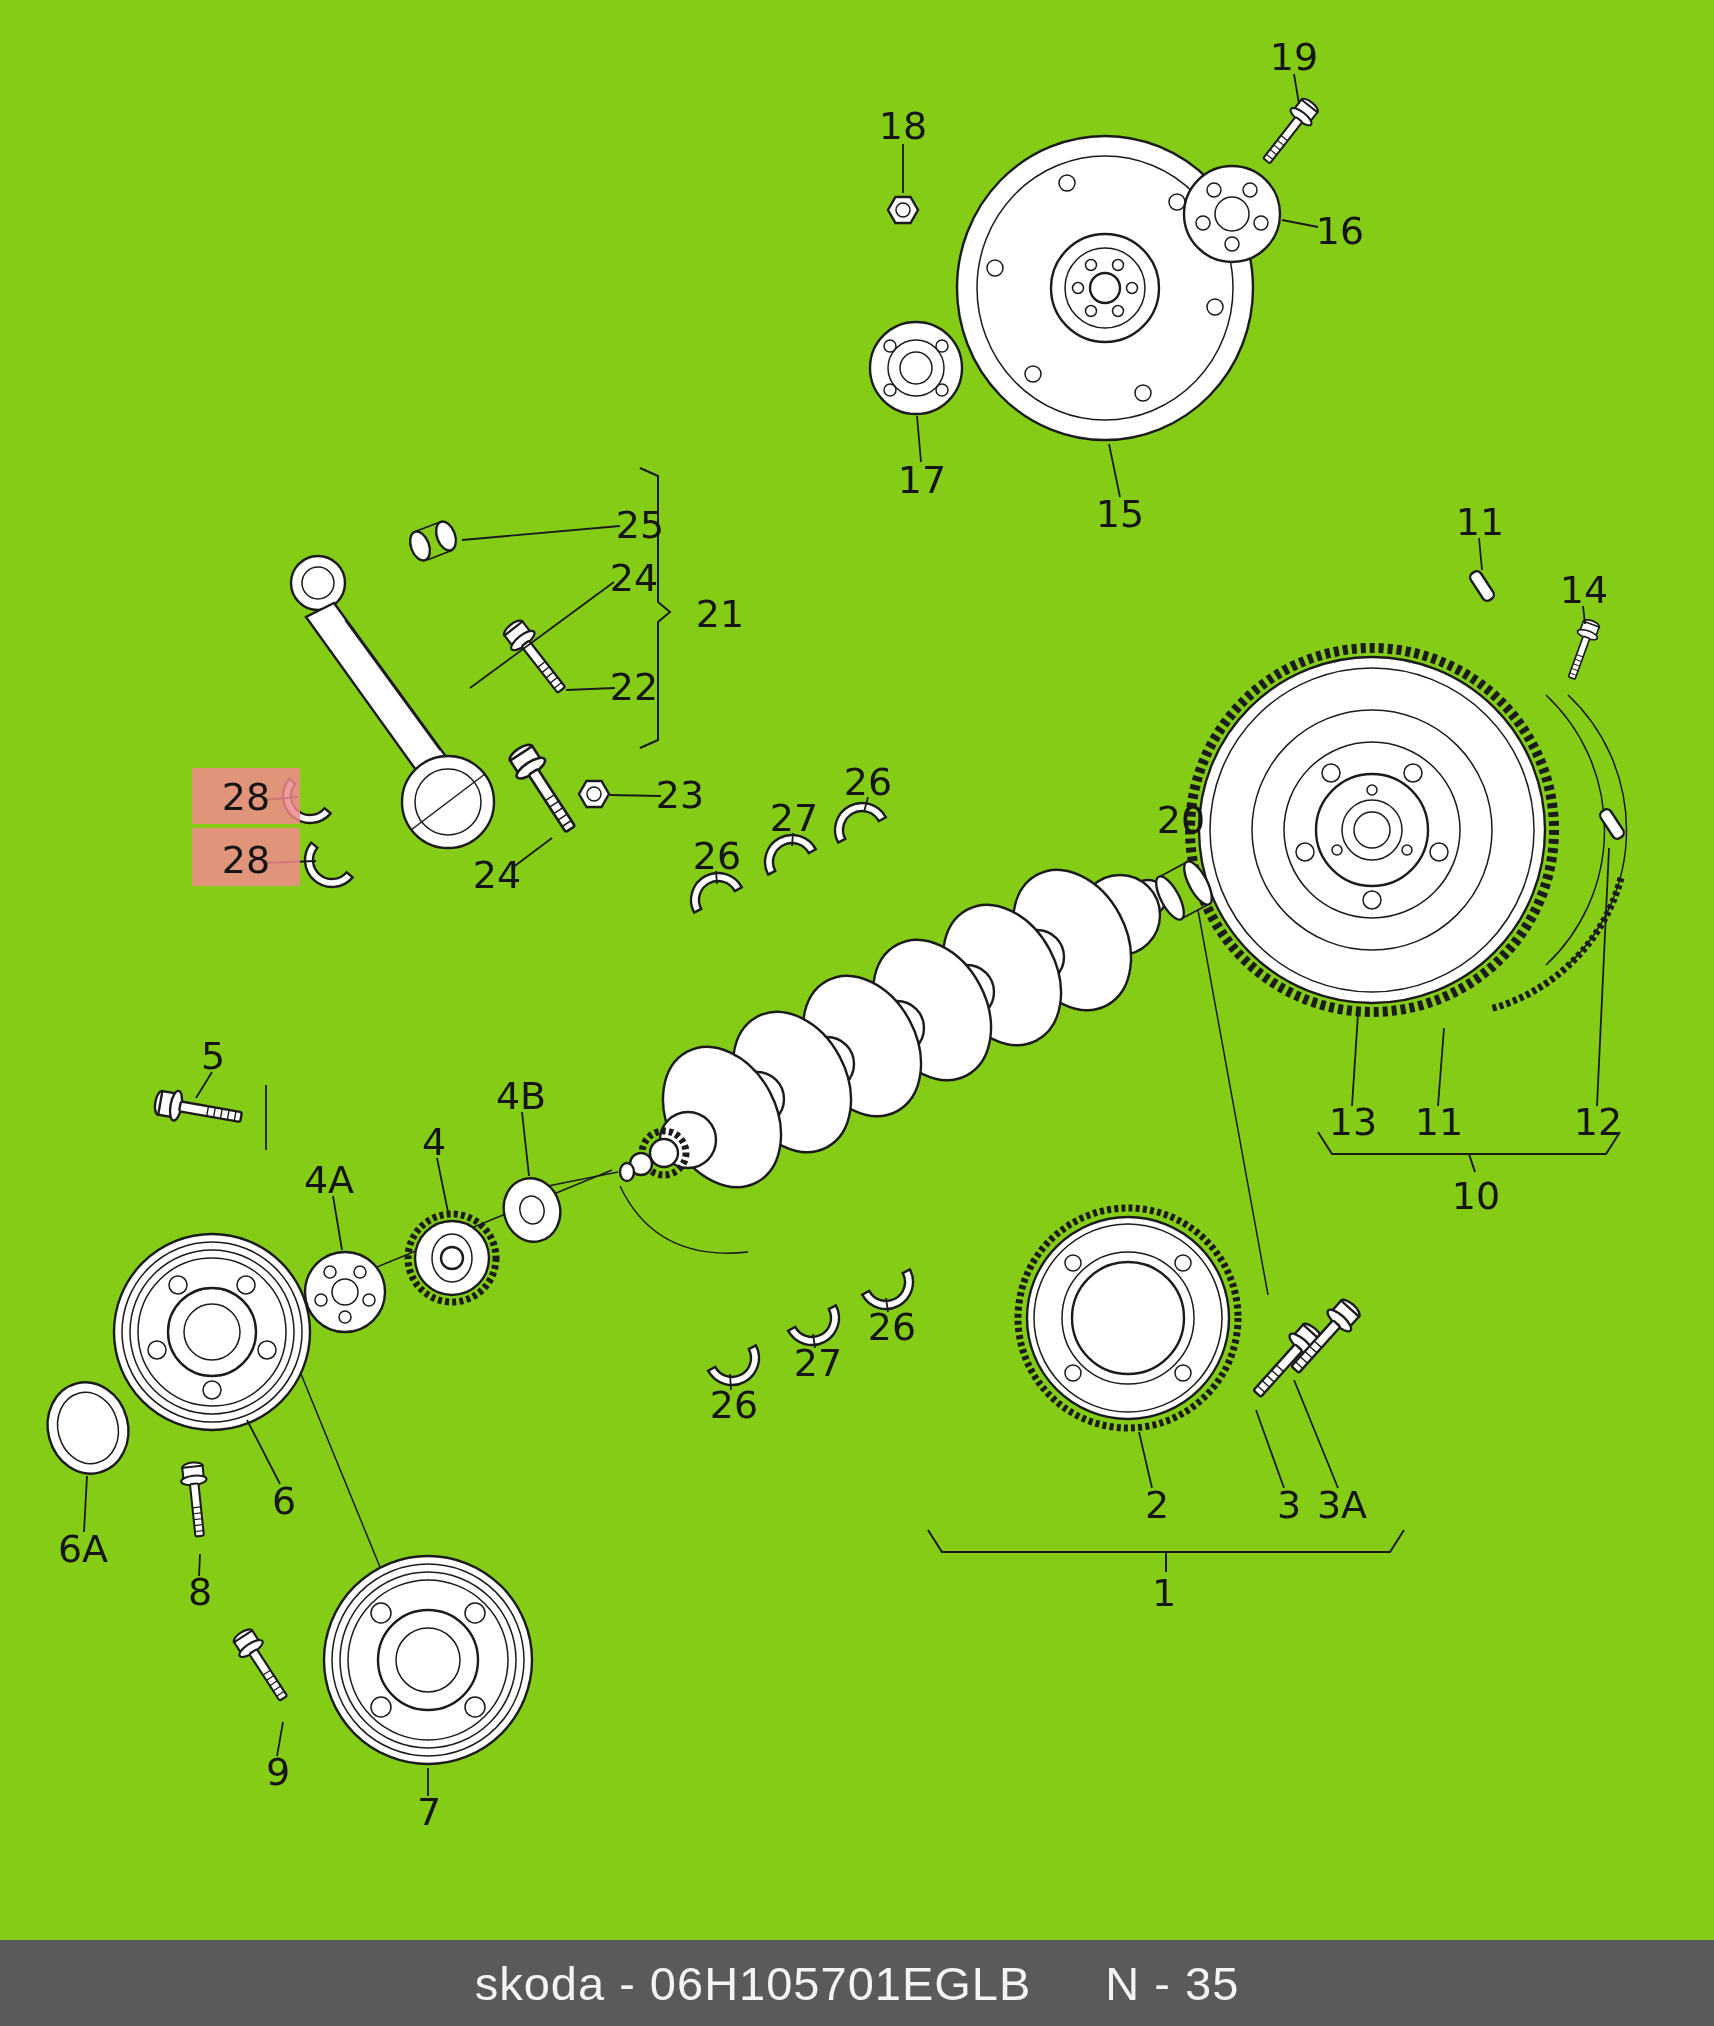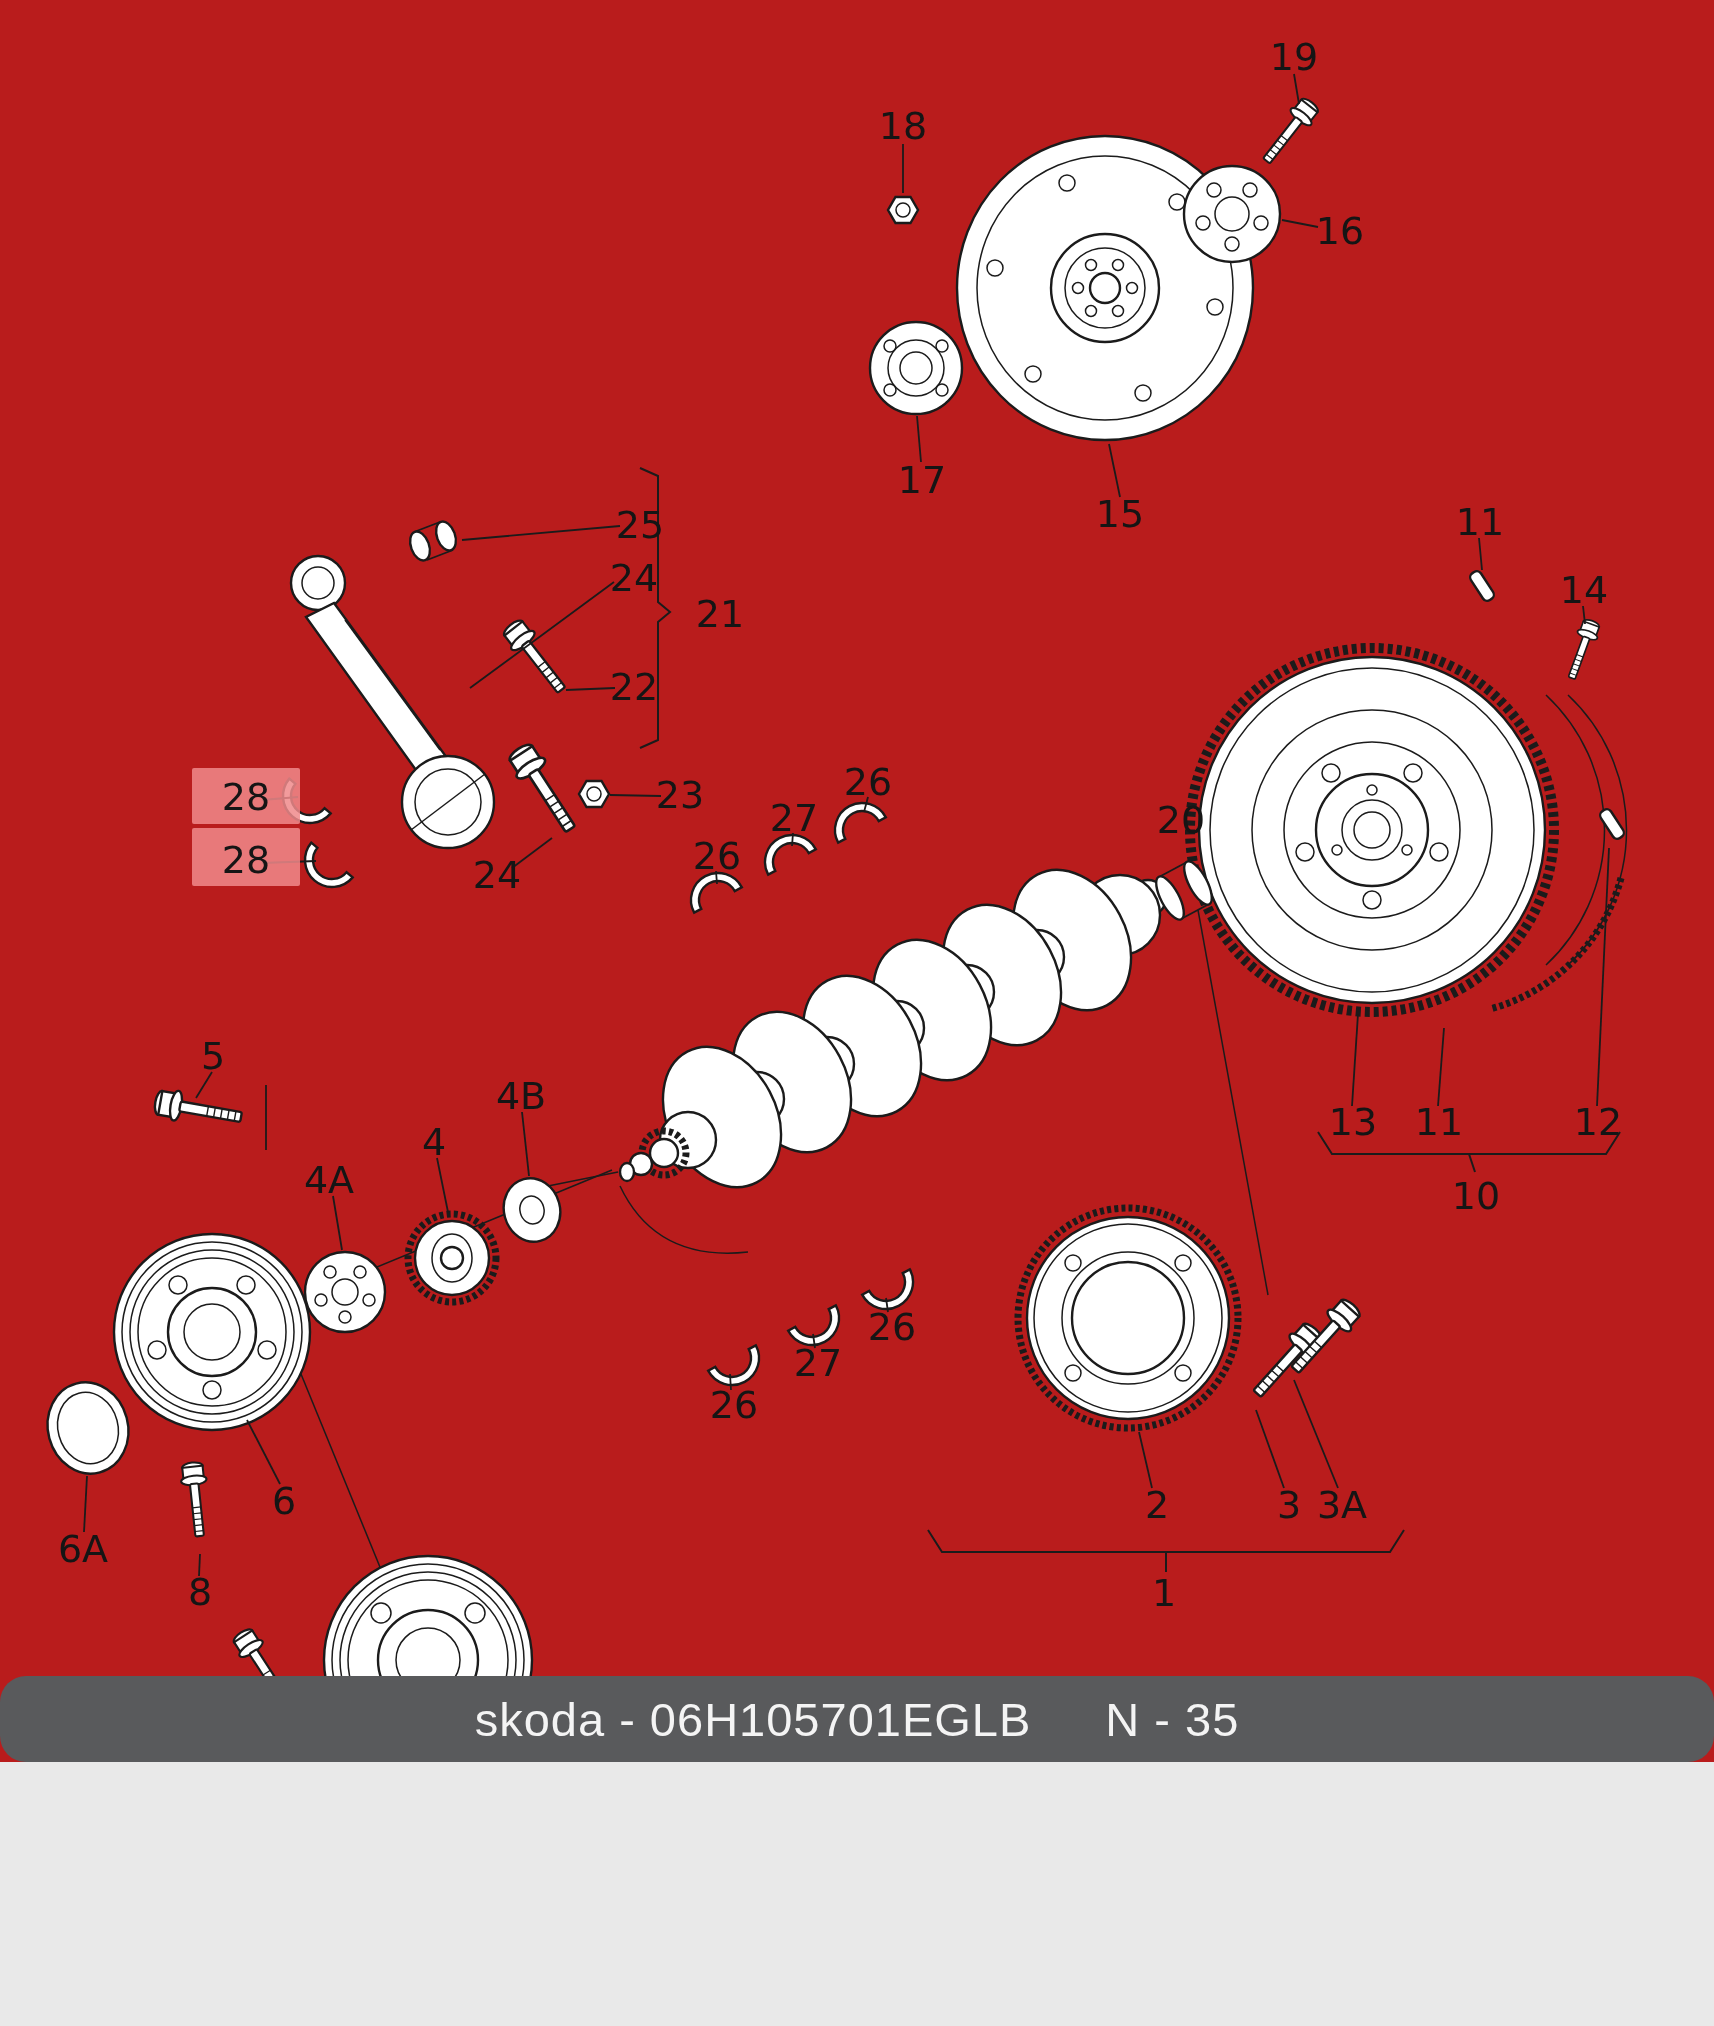--- a/index.html
+++ b/index.html
@@ -1,27 +1,27 @@
 <!DOCTYPE html>
 <html><head>
 <meta charset="utf-8">
 <style>
   html,body{margin:0;padding:0;background:#e9e9e9;}
-  .page{position:relative;width:1714px;height:1762px;background:#b91c1c;overflow:hidden;
+  .page{position:relative;width:1714px;height:2026px;background:#84cc16;overflow:hidden;
         font-family:"DejaVu Sans",sans-serif;}
   .diagram{position:absolute;left:0;top:0;}
   svg .part{fill:#ffffff;stroke:#1b1b1b;stroke-width:2.4;}
   svg .thin{fill:none;stroke:#1b1b1b;stroke-width:1.5;}
   svg .lead{fill:none;stroke:#1b1b1b;stroke-width:1.8;}
   svg .teeth{fill:none;stroke:#1b1b1b;stroke-width:10;stroke-dasharray:5 4;}
   svg .teeth-sm{fill:none;stroke:#1b1b1b;stroke-width:7;stroke-dasharray:4 3.2;}
   svg .brace{fill:none;stroke:#1b1b1b;stroke-width:2;}
   svg text{font:38px "DejaVu Sans",sans-serif;fill:#151515;text-anchor:middle;}
   .footer{position:absolute;left:0;bottom:0;width:1714px;height:86px;background:#595a5c;
-          display:flex;align-items:center;justify-content:center;gap:74px;border-radius:26px;}
+          display:flex;align-items:center;justify-content:center;gap:74px;}
   .footer span{color:#f4f4f4;font-size:47px;letter-spacing:1px;font-family:"Liberation Sans",sans-serif;}
 </style>
 </head>
 <body>
 
 <div class="page">
 
 <svg class="diagram" width="1714" height="1940" viewBox="0 0 1714 1940">
   <defs>
     <g id="bolt">

